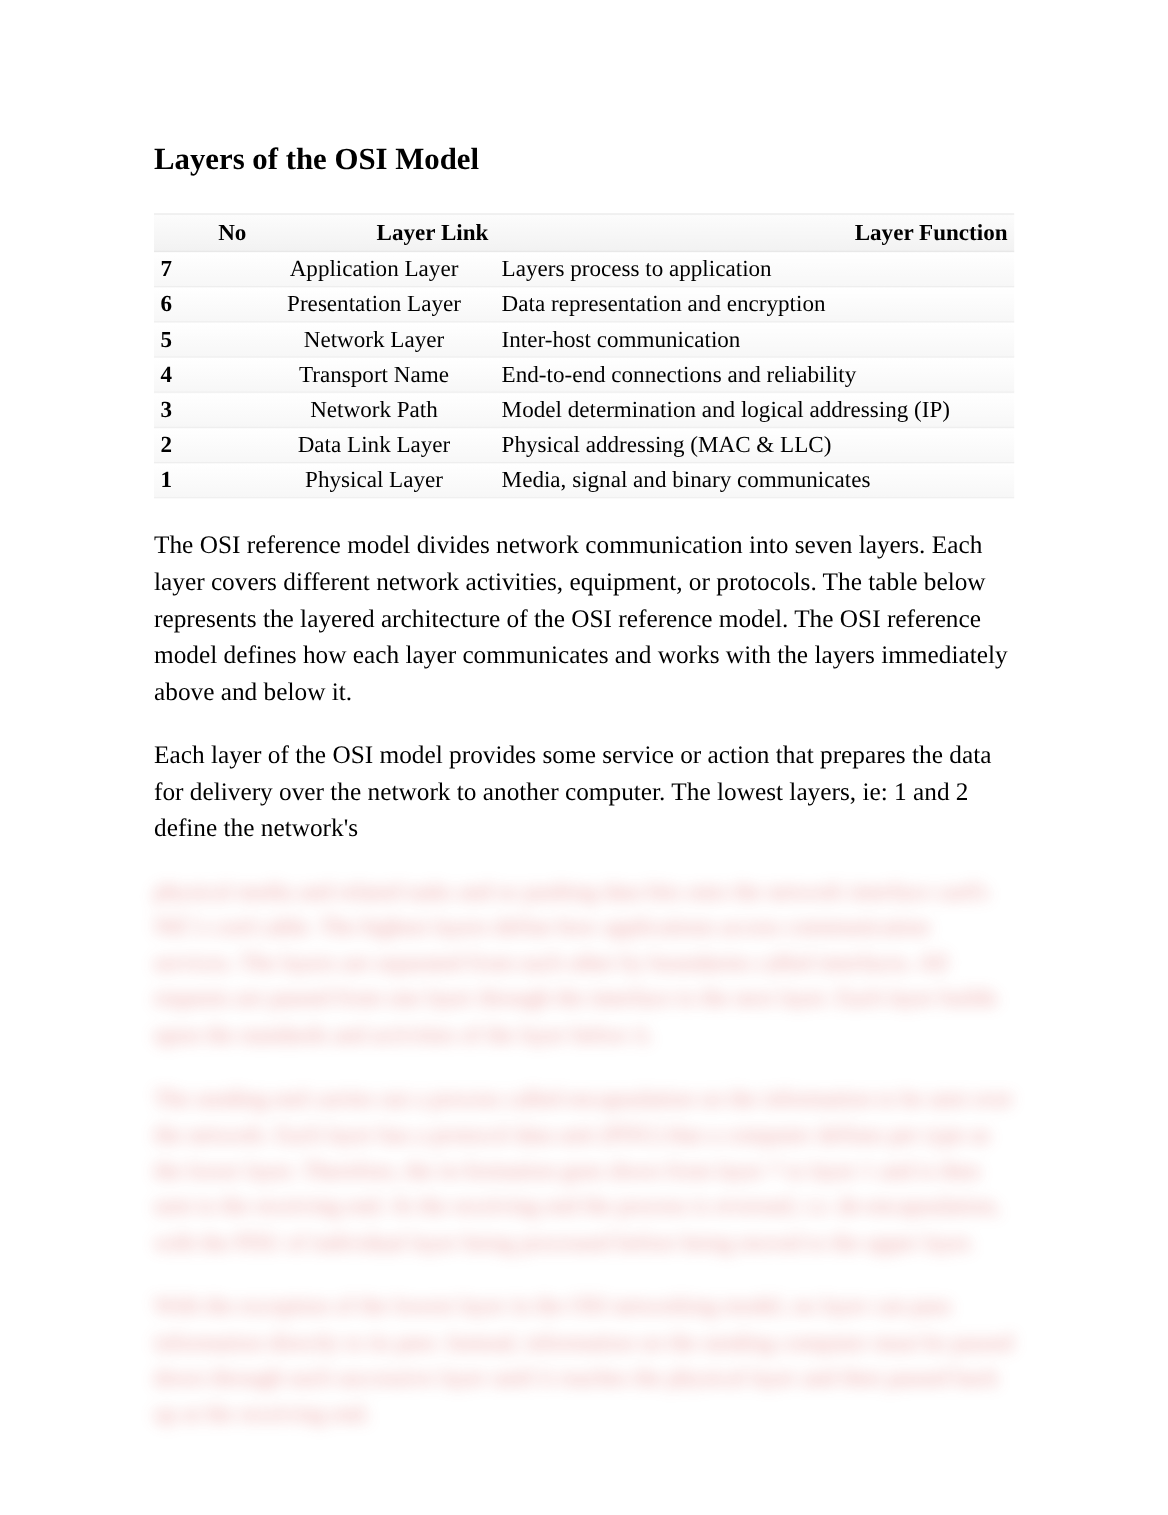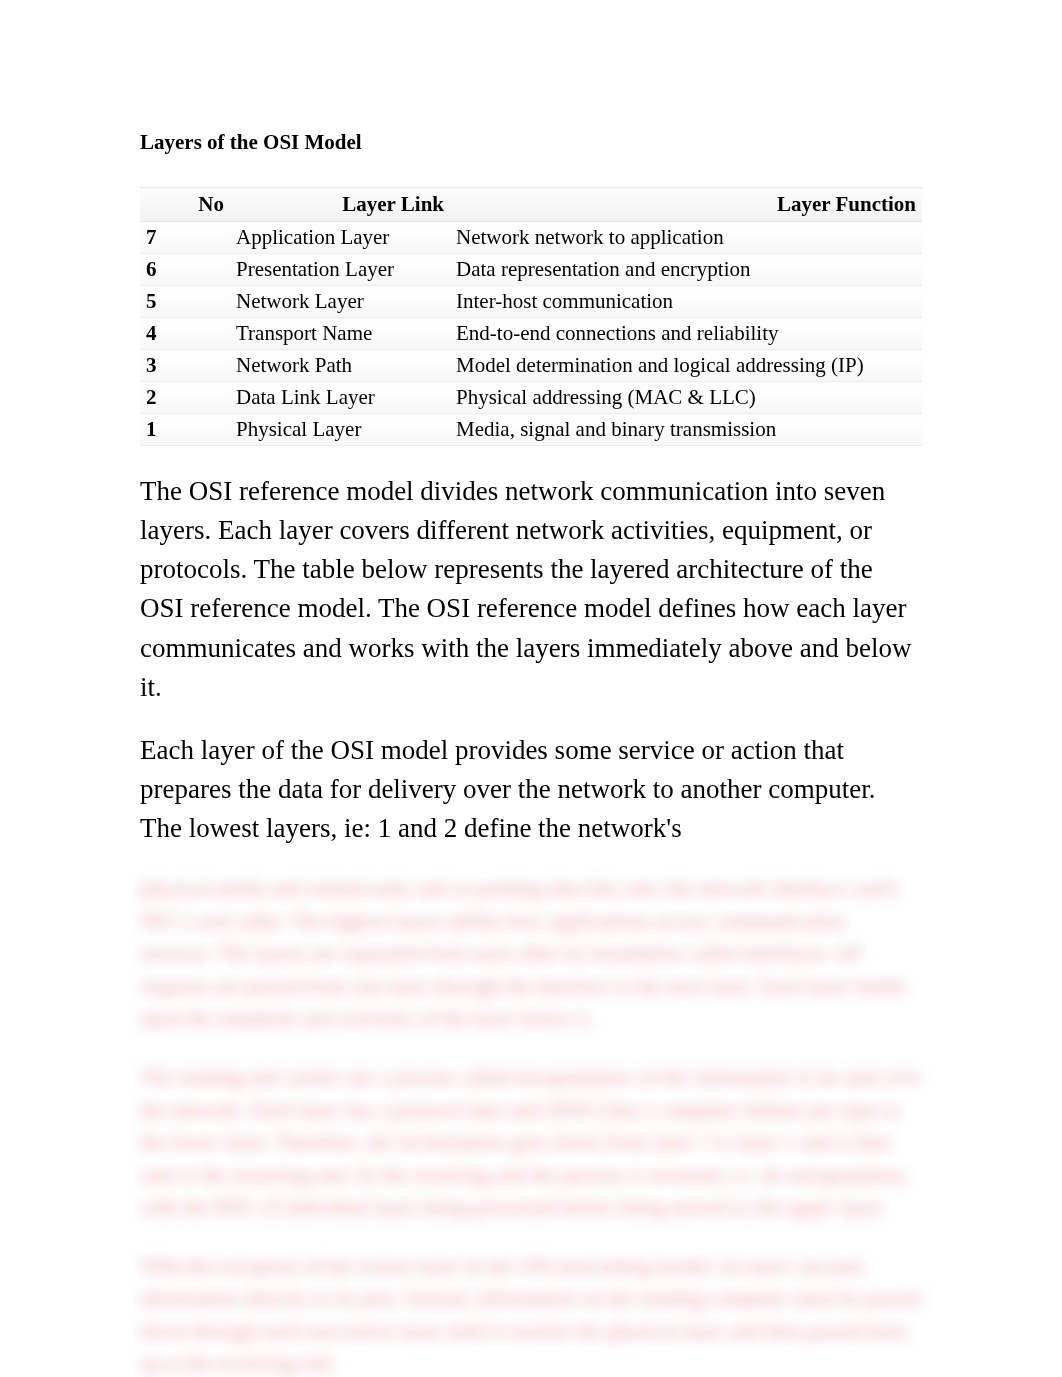--- a/index.html
+++ b/index.html
@@ -9,21 +9,21 @@
     }
     body {
       font-family: "Times New Roman", Times, serif;
       background: #ffffff;
       width: 1062px;
       height: 1377px;
       padding: 130px 140px 0 140px;
       color: #000;
     }
     .title {
-      font-size: 21px;
+      font-size: 28px;
       font-weight: bold;
       margin-bottom: 32px;
     }
     table {
       width: 100%;
       border-collapse: collapse;
       margin-bottom: 26px;
     }
     th {
       text-align: right;
@@ -39,23 +39,24 @@
       padding: 3px 6px;
       background: linear-gradient(to bottom, #ffffff, #f7f7f7);
       border-bottom: 1px solid #eeeeee;
     }
     td.num {
       font-weight: bold;
       width: 90px;
     }
     td.name {
       width: 220px;
+      text-align: center;
     }
     .para {
-      font-size: 27px;
+      font-size: 23px;
       line-height: 1.45;
       margin-bottom: 24px;
     }
     .blurred-block {
       margin-top: 18px;
     }
     .blurred-para {
       filter: blur(7px);
       color: #d94a4a;
       opacity: 0.55;
@@ -83,21 +84,21 @@
     <tr>
       <th>No</th>
       <th>Layer Link</th>
       <th>Layer Function</th>
     </tr>
   </thead>
   <tbody>
     <tr>
       <td class="num">7</td>
       <td class="name">Application Layer</td>
-      <td>Network network to application</td>
+      <td>Layers process to application</td>
     </tr>
     <tr>
       <td class="num">6</td>
       <td class="name">Presentation Layer</td>
       <td>Data representation and encryption</td>
     </tr>
     <tr>
       <td class="num">5</td>
       <td class="name">Network Layer</td>
       <td>Inter-host communication</td>
@@ -113,21 +114,21 @@
       <td>Model determination and logical addressing (IP)</td>
     </tr>
     <tr>
       <td class="num">2</td>
       <td class="name">Data Link Layer</td>
       <td>Physical addressing (MAC &amp; LLC)</td>
     </tr>
     <tr>
       <td class="num">1</td>
       <td class="name">Physical Layer</td>
-      <td>Media, signal and binary transmission</td>
+      <td>Media, signal and binary communicates</td>
     </tr>
   </tbody>
 </table>
 
 <p class="para">The OSI reference model divides network communication into seven layers. Each layer covers different network activities, equipment, or protocols. The table below represents the layered architecture of the OSI reference model. The OSI reference model defines how each layer communicates and works with the layers immediately above and below it.</p>
 <p class="para">
   <span>Each layer of the OSI model provides some service or action that prepares the data for delivery over the network to another computer. The lowest layers, ie: 1 and 2 define the network's</span>
 </p>
 
 <div class="blurred-block">

